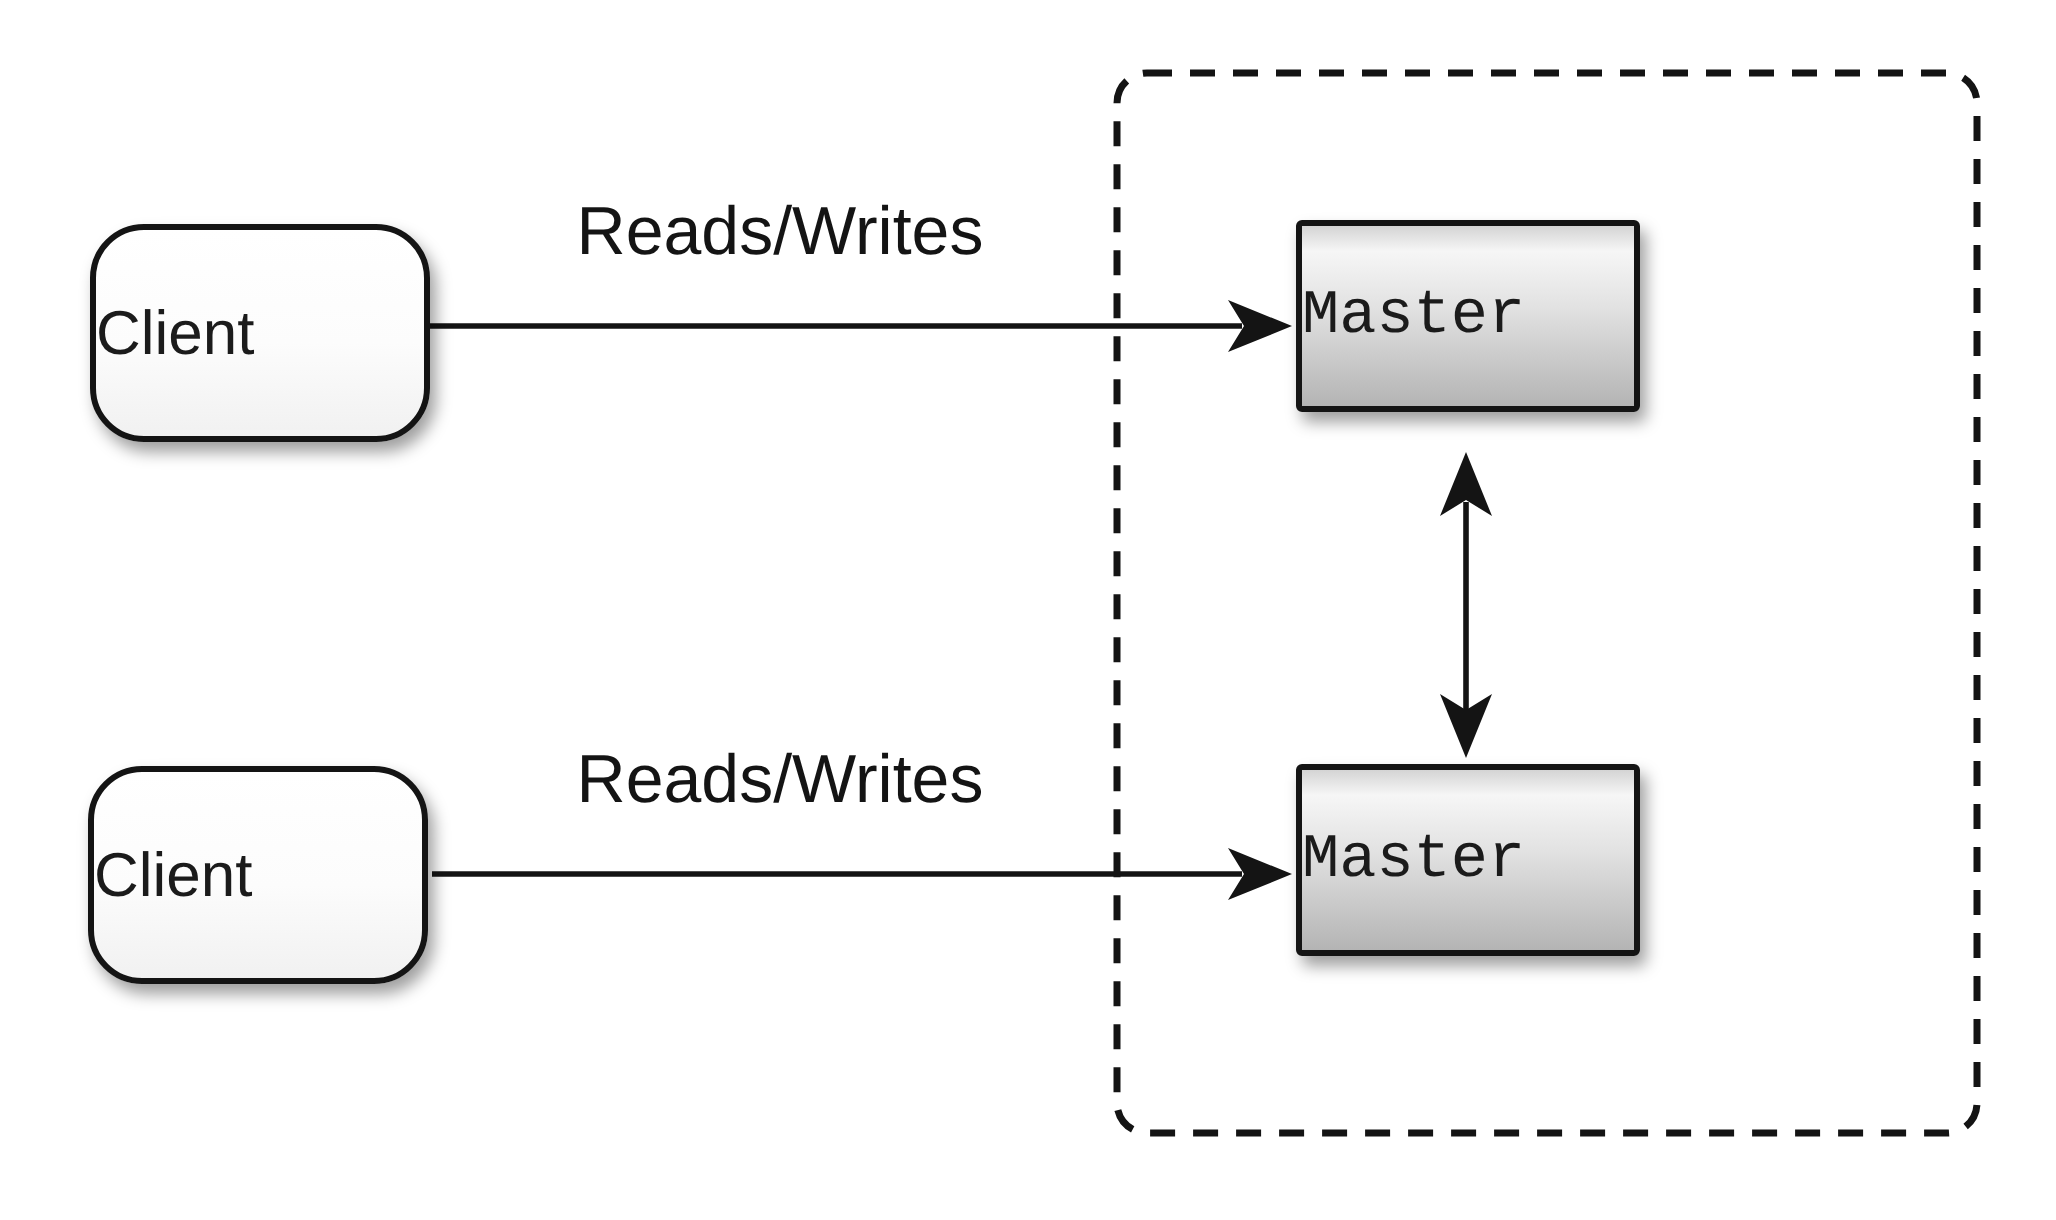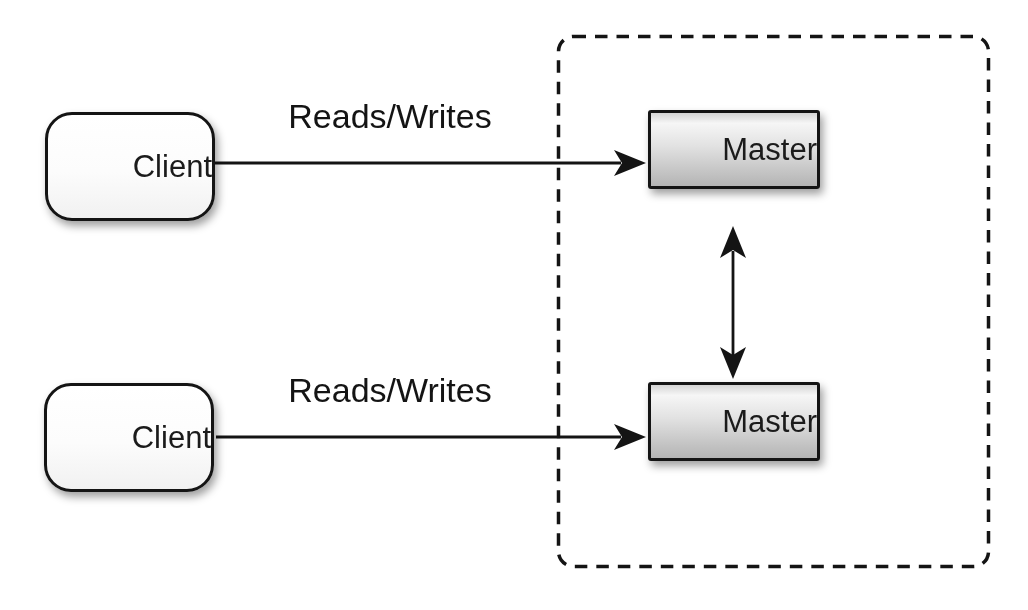--- a/index.html
+++ b/index.html
@@ -20,40 +20,41 @@
     left: 0; top: 0;
     width: 1028px;
     height: 610px;
     z-index: 1;
   }
   .node {
     position: absolute;
     z-index: 2;
     display: flex;
     align-items: center;
-    justify-content: flex-end;
+    justify-content: flex-start;
     box-sizing: border-box;
     border: 3.5px solid #141414;
     font-size: 31px;
     color: #1b1b1b;
     box-shadow: 3px 5px 8px rgba(0,0,0,0.38);
   }
   .client {
     width: 170px;
     height: 109px;
     border-radius: 27px;
     background: linear-gradient(180deg, #ffffff 0%, #fcfcfc 55%, #f1f1f1 100%);
   }
   .client-top    { left: 45px;  top: 112px; }
   .client-bottom { left: 44px;  top: 383px; }
   .master {
     width: 172px;
-    height: 79px;
+    height: 96px;
     border-radius: 3px;
     background: linear-gradient(180deg, #d4d4d4 0%, #f6f6f6 14%, #e2e2e2 45%, #b4b4b4 100%);
+    font-family: Liberation Mono, monospace;
   }
   .master-top    { left: 648px; top: 110px; }
   .master-bottom { left: 648px; top: 382px; }
   .edge-label {
     position: absolute;
     z-index: 2;
     font-size: 34px;
     color: #141414;
     text-align: center;
     white-space: nowrap;

